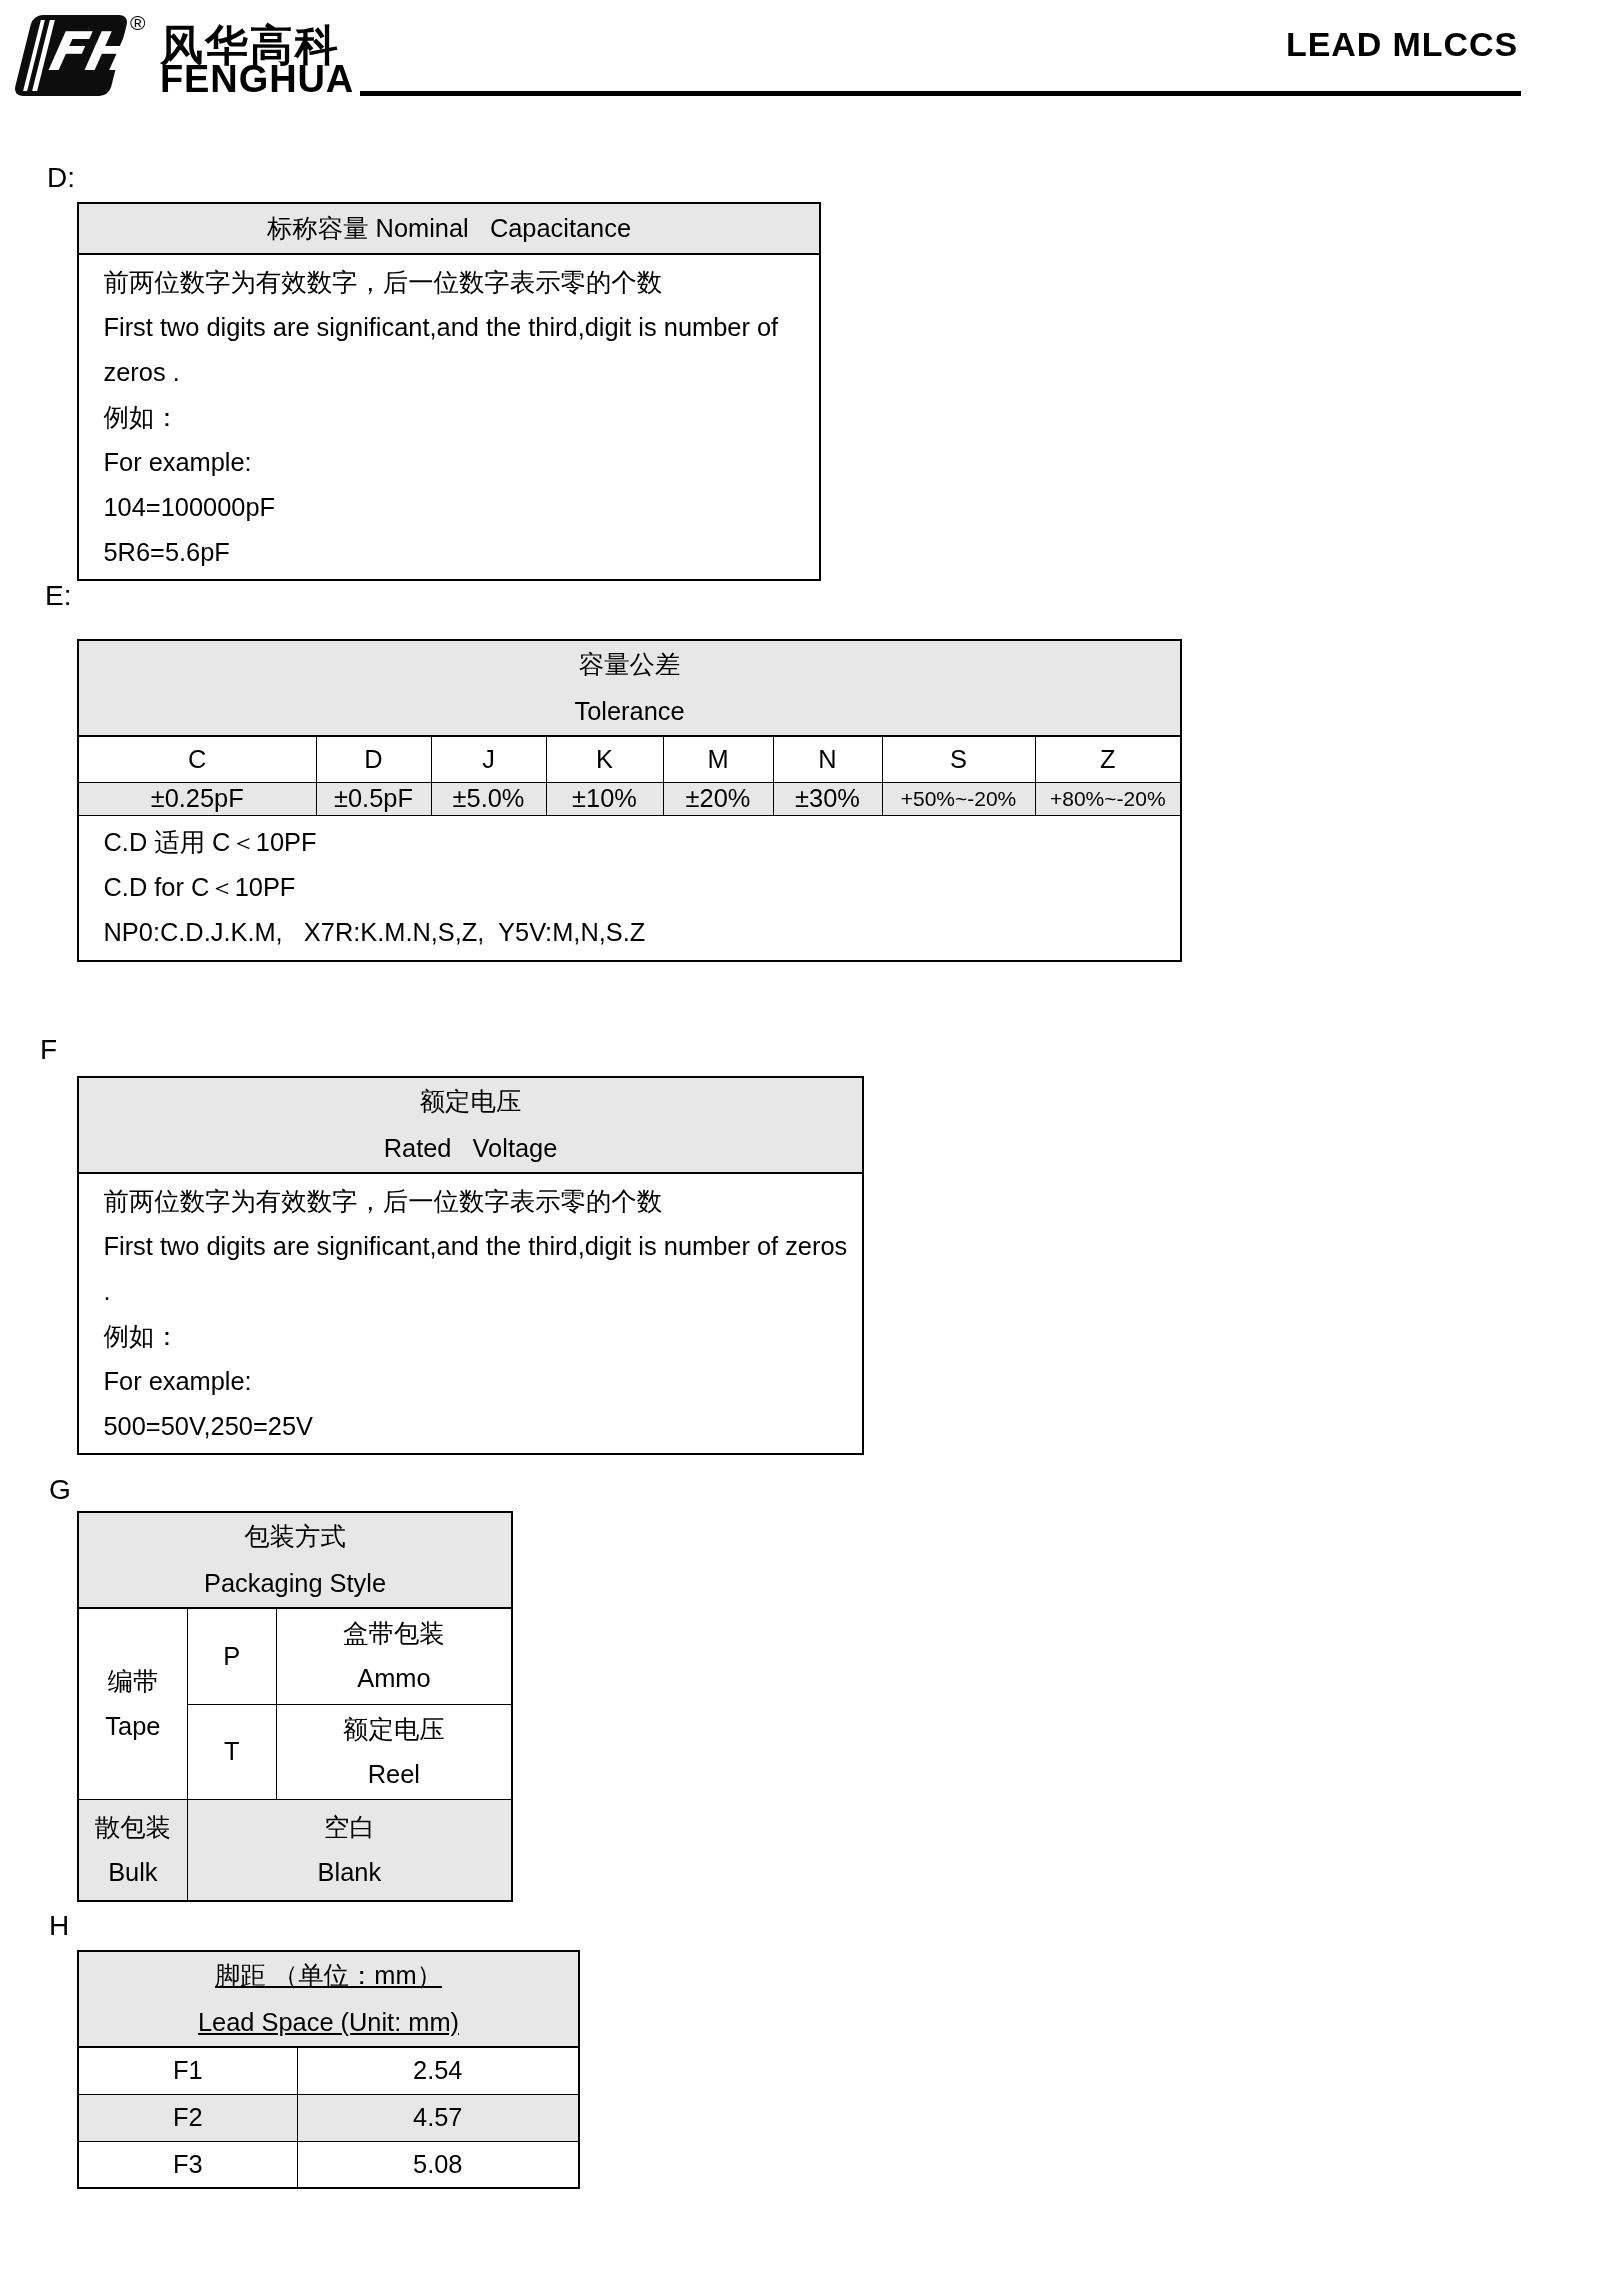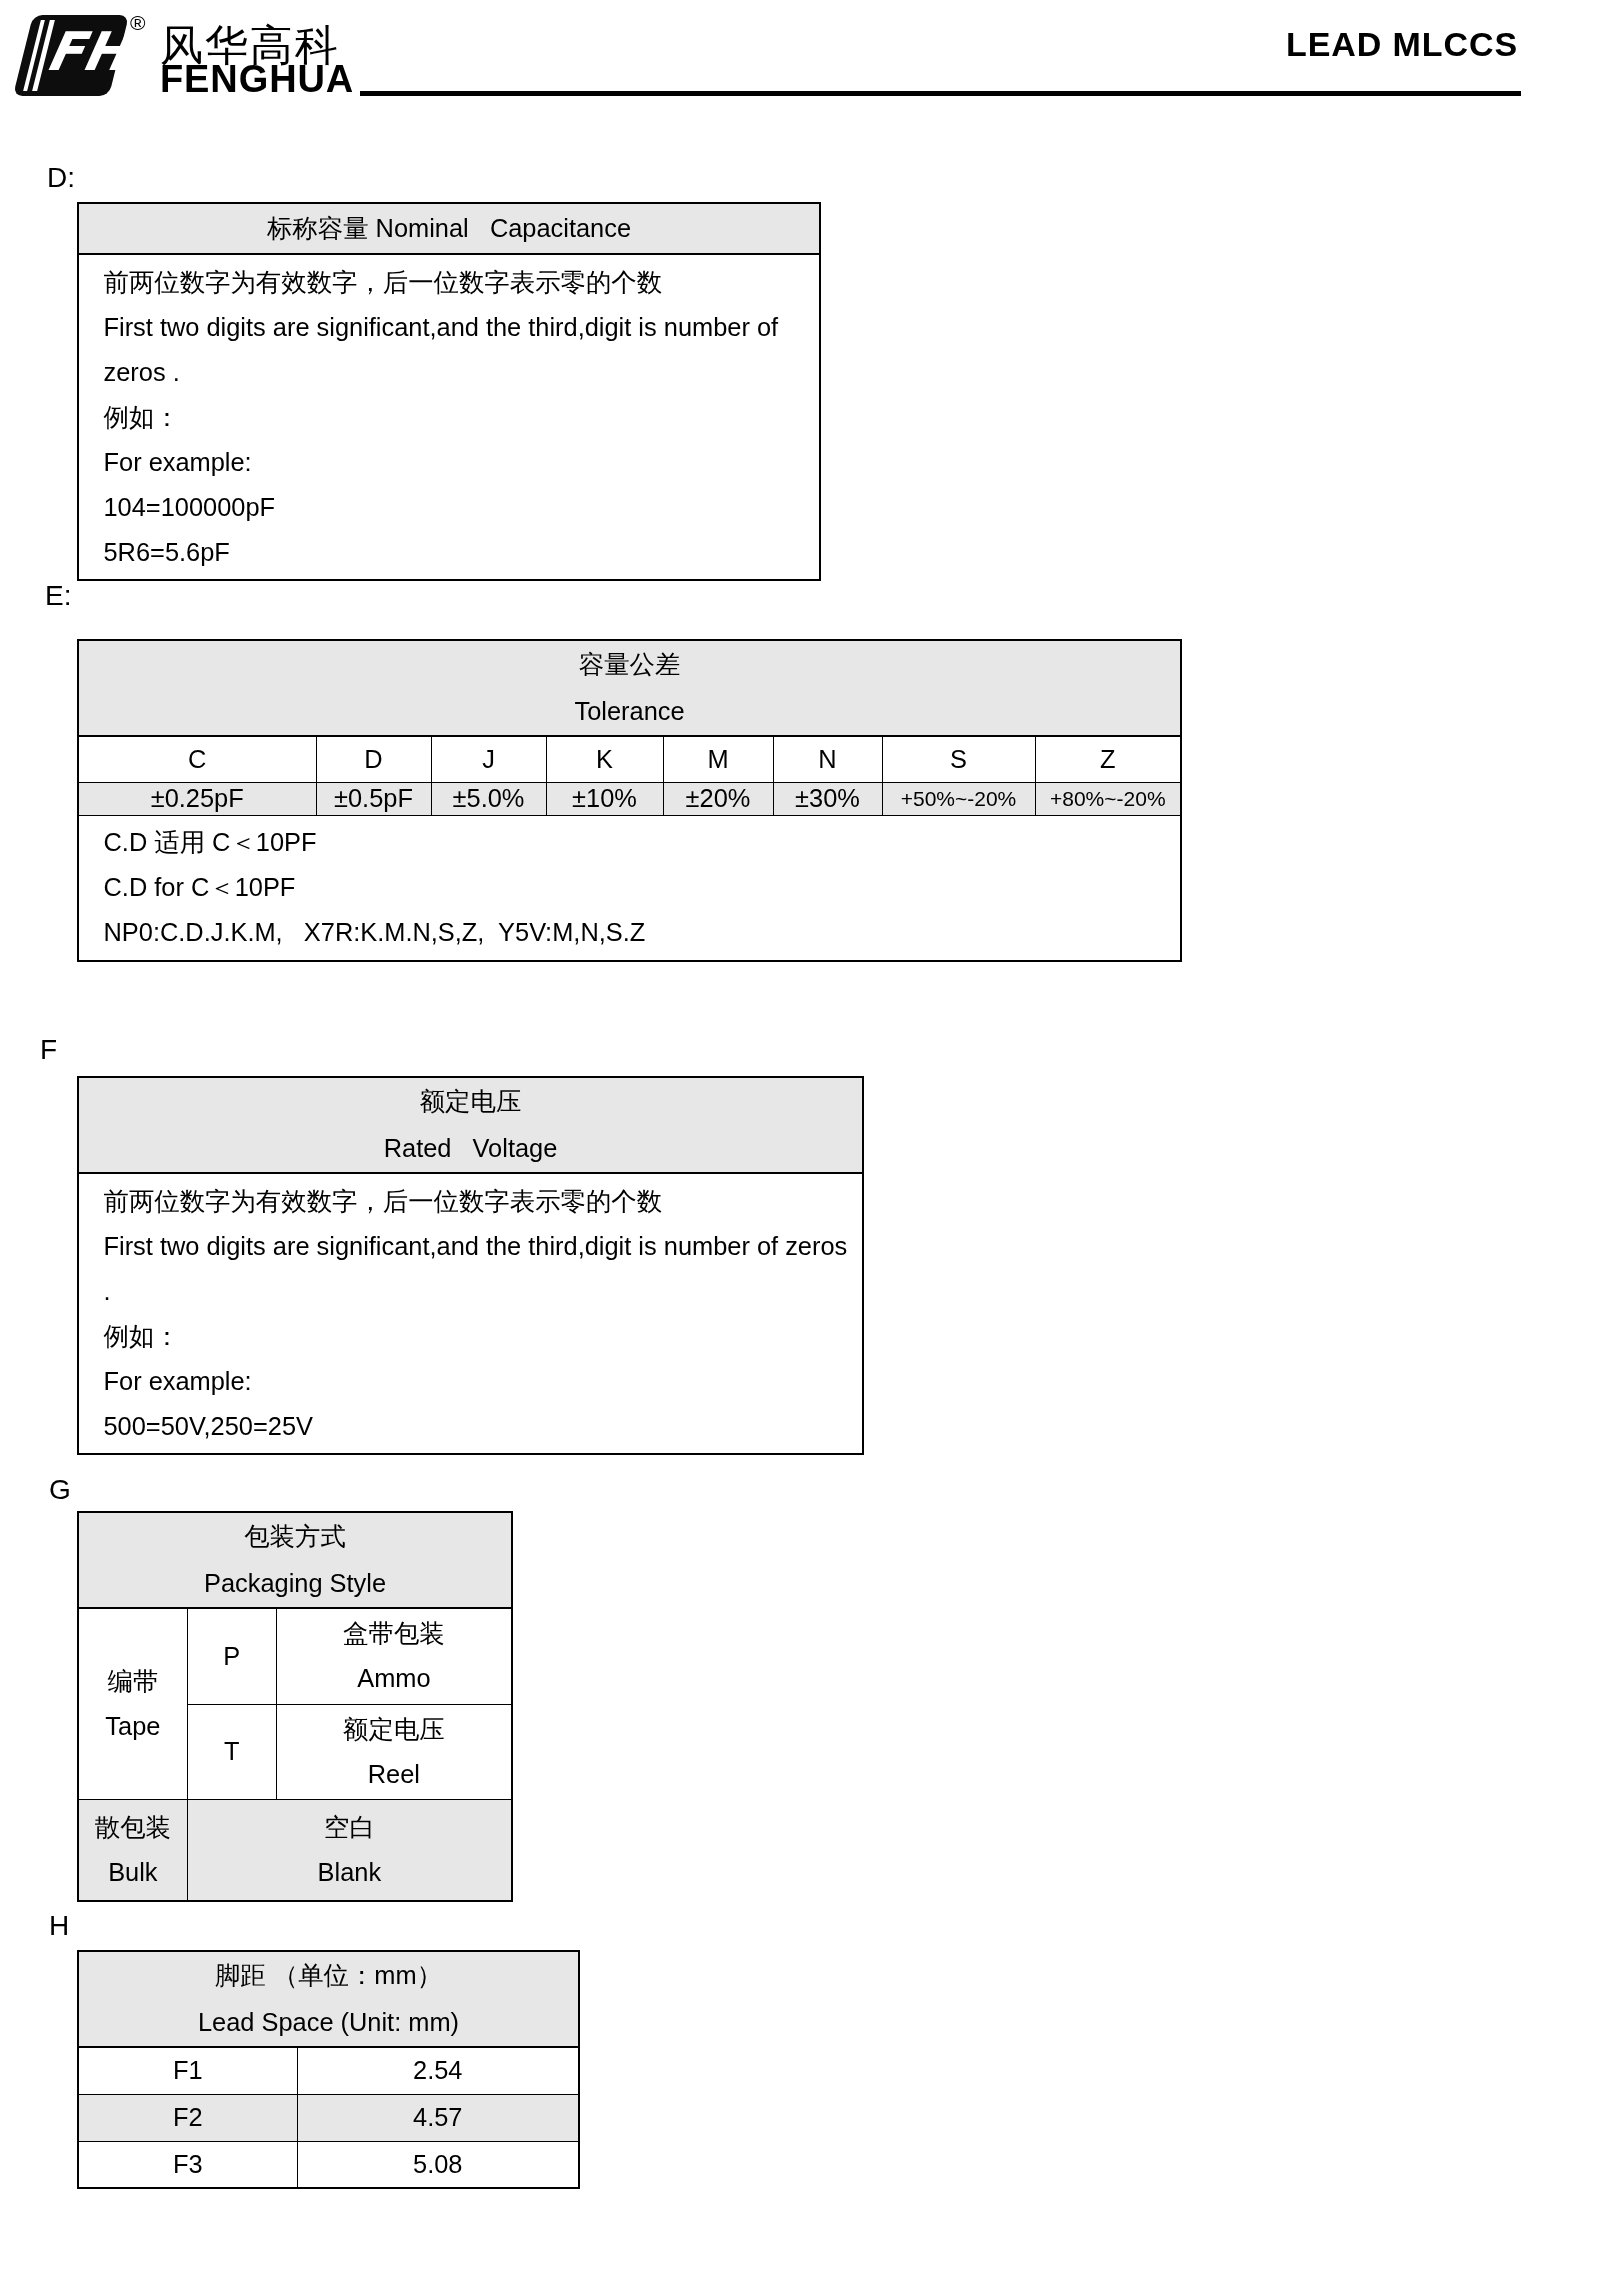--- a/index.html
+++ b/index.html
@@ -8,21 +8,21 @@
   .page { position:relative; width:1601px; height:2288px; background:#fff; overflow:hidden; }
 
   
   .logo-mark { position:absolute; left:22.6px; top:15px; width:96px; height:81px;
                background:#0d0d0d; border-radius:9.4px; transform:skewX(-14deg); }
   .logo-stripe { position:absolute; top:4.7px; bottom:4.7px; width:4.7px; background:#fff; }
   .s1 { left:8.5px; } .s2 { left:18px; }
   .logo-fh { position:absolute; left:28px; top:5.6px; color:#fff; font-weight:bold;
              font-style:italic; font-size:53px; font-family:"DejaVu Sans", sans-serif; }
   .reg-mark { position:absolute; left:130px; top:11.3px; font-size:21px; }
-  .brand-zh { position:absolute; left:160px; top:17px; font-size:43px; font-weight:normal; letter-spacing:1.9px; }
+  .brand-zh { position:absolute; left:160px; top:17px; font-size:43px; font-weight:bold; letter-spacing:1.9px; }
   .brand-en { position:absolute; left:160px; top:58px; font-size:38px; font-weight:bold; letter-spacing:0.9px; }
   .doc-title { position:absolute; right:83px; top:24.5px; font-size:34px; font-weight:bold; letter-spacing:0.9px; }
   .header-rule { position:absolute; left:360px; right:80px; top:91px; height:4.7px; background:#000; }
 
   
   .sec-label { position:absolute; font-size:28px; }
   table { border-collapse:collapse; table-layout:fixed; position:absolute; background:#fff; }
   table, td, th { border:1.9px solid #000; }
   table { border-width:2.8px; }
   th { background:#e7e7e7; font-weight:normal; border-bottom-width:2.8px; }
@@ -54,21 +54,21 @@
   .tbl-g { left:77px; top:1511px; width:436px; }
   .tbl-g th { height:94px; }
   .cell-2l { text-align:center; }
   .cell-2l div { line-height:45px; }
   .g-row1 td { height:96px; }
   .g-row2 td { height:95px; }
   .g-row3 td { height:102px; background:#e7e7e7; }
 
   
   .tbl-h { left:77px; top:1950px; width:502px; }
-  .tbl-h th { height:94px; }
+  .tbl-h th { height:94px;text-decoration:underline; }
   .tbl-h td { height:47px; text-align:center;margin-left:32px; }
 </style>
 </head>
 <body>
 
 <div class="page">
 
   <div class="logo-mark">
     <span class="logo-stripe s1"></span>
     <span class="logo-stripe s2"></span>

